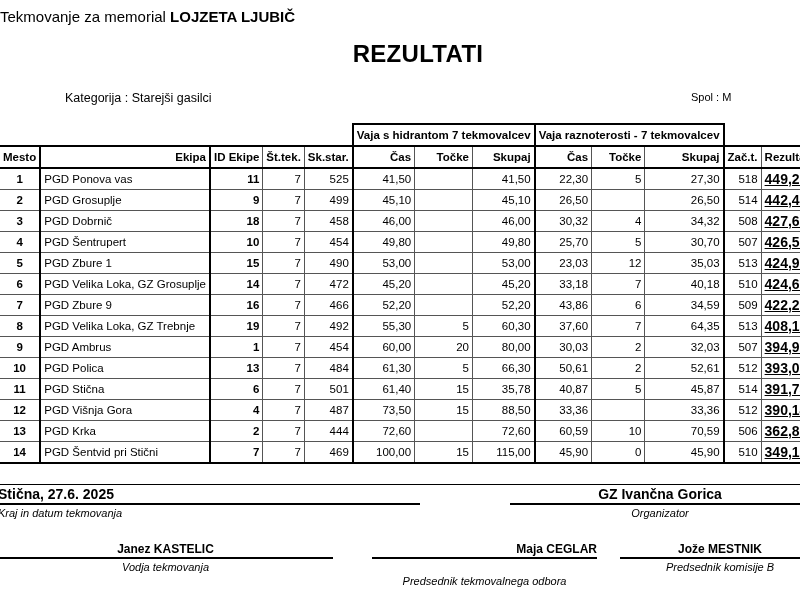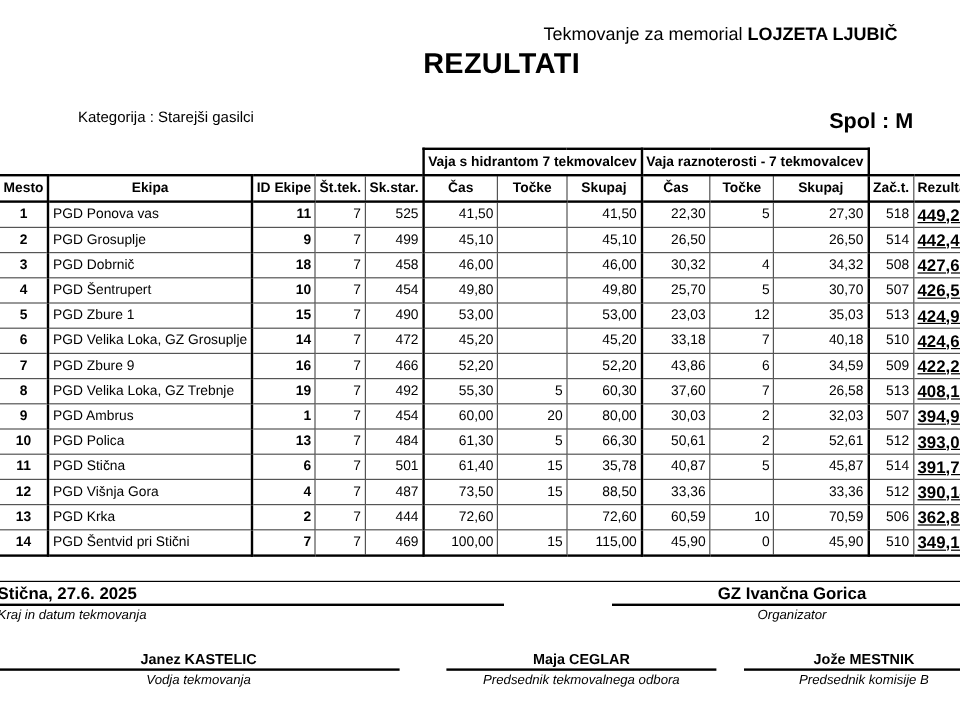--- a/index.html
+++ b/index.html
@@ -1,30 +1,30 @@
 <!DOCTYPE html>
 <html><head>
 <meta charset="utf-8">
 <style>
   html, body { margin: 0; padding: 0; background: #ffffff; }
   body { width: 800px; height: 600px; overflow: hidden; position: relative;
          font-family: "Liberation Sans", sans-serif; color: #000; }
-  .title-line { position: absolute; top: 20px; left: 0; width: 748px; text-align: right;
+  .title-line { position: absolute; top: 8px; left: 0; width: 748px; text-align: left;
                 font-size: 15px; }
   .title-line .bold { font-weight: bold; }
   .main-title { position: absolute; top: 40px; left: 0; width: 836px; text-align: center;
                 font-size: 24px; font-weight: bold; letter-spacing: 0.3px; }
   .category { position: absolute; top: 91px; left: 65px; font-size: 12.5px; font-weight: normal; }
-  .gender { position: absolute; top: 91px; left: 691px; font-size: 18px; font-weight: bold; }
+  .gender { position: absolute; top: 91px; left: 691px; font-size: 11px; font-weight: normal; }
 
   table.results { position: absolute; top: 123px; left: -1px; border-collapse: collapse;
                   table-layout: fixed; font-size: 11.5px; }
   table.results td, table.results th { padding: 0 3px; height: 20px; line-height: 19px;
        border: 1px solid #555; white-space: nowrap; overflow: hidden; }
-  table.results th { font-weight: bold; text-align: center; border-top: 2px solid #000; border-bottom: 2px solid #000; }
+  table.results th { font-weight: bold; text-align: right; border-top: 2px solid #000; border-bottom: 2px solid #000; }
   .grp th { height: 32px; line-height: 15px; text-align: center; font-weight: normal;
             border-top: 2px solid #000; border-bottom: 1px solid #000; white-space: normal; }
   .grp td.blank { border: none; }
   .num { text-align: right; }
   .b { font-weight: bold; }
   .thickL { border-left: 2px solid #000 !important; }
   .thickR { border-right: 2px solid #000 !important; }
   tr.last td { border-bottom: 2px solid #000; }
   .result-val { font-weight: bold; text-decoration: underline; font-size: 14px; text-align: left; }
   .rank { font-weight: bold; text-align: center; }
@@ -195,21 +195,21 @@
         <td class="rank thickR">8</td>
         <td class="thickR">PGD Velika Loka, GZ Trebnje</td>
         <td class="num b">19</td>
         <td class="num">7</td>
         <td class="num thickR">492</td>
         <td class="num">55,30</td>
         <td class="num">5</td>
         <td class="num thickR">60,30</td>
         <td class="num">37,60</td>
         <td class="num">7</td>
-        <td class="num thickR">26,58</td>
+        <td class="num thickR">64,35</td>
         <td class="num">513</td>
         <td class="result-val">408,10</td>
       </tr>
       <tr>
         <td class="rank thickR">9</td>
         <td class="thickR">PGD Ambrus</td>
         <td class="num b">1</td>
         <td class="num">7</td>
         <td class="num thickR">454</td>
         <td class="num">60,00</td>
@@ -311,21 +311,21 @@
   <div class="line"></div>
   <div class="role" style="margin-top:2px;">Organizator</div>
 </div>
 
 <div class="sig" style="top:541px; left:-2px; width:335px;">
   <div class="name" style="font-size:12px; line-height:16px;">Janez KASTELIC</div>
   <div class="line"></div>
   <div class="role" style="margin-top:2px;">Vodja tekmovanja</div>
 </div>
 <div class="sig" style="top:541px; left:372px; width:225px;">
-  <div class="name" style="font-size:12px; line-height:16px;">Maja CEGLAR</div>
-  <div class="line"></div>
-  <div class="role" style="margin-top:2px;">Predsednik tekmovalnega odbora</div>
+  <div class="name" style="font-size:12px; line-height:16px;text-align:right;">Maja CEGLAR</div>
+  <div class="line"></div>
+  <div class="role" style="margin-top:16px;">Predsednik tekmovalnega odbora</div>
 </div>
 <div class="sig" style="top:541px; left:620px; width:200px;">
   <div class="name" style="font-size:12px; line-height:16px;">Jože MESTNIK</div>
   <div class="line"></div>
   <div class="role" style="margin-top:2px;">Predsednik komisije B</div>
 </div>
 
 </body></html>

